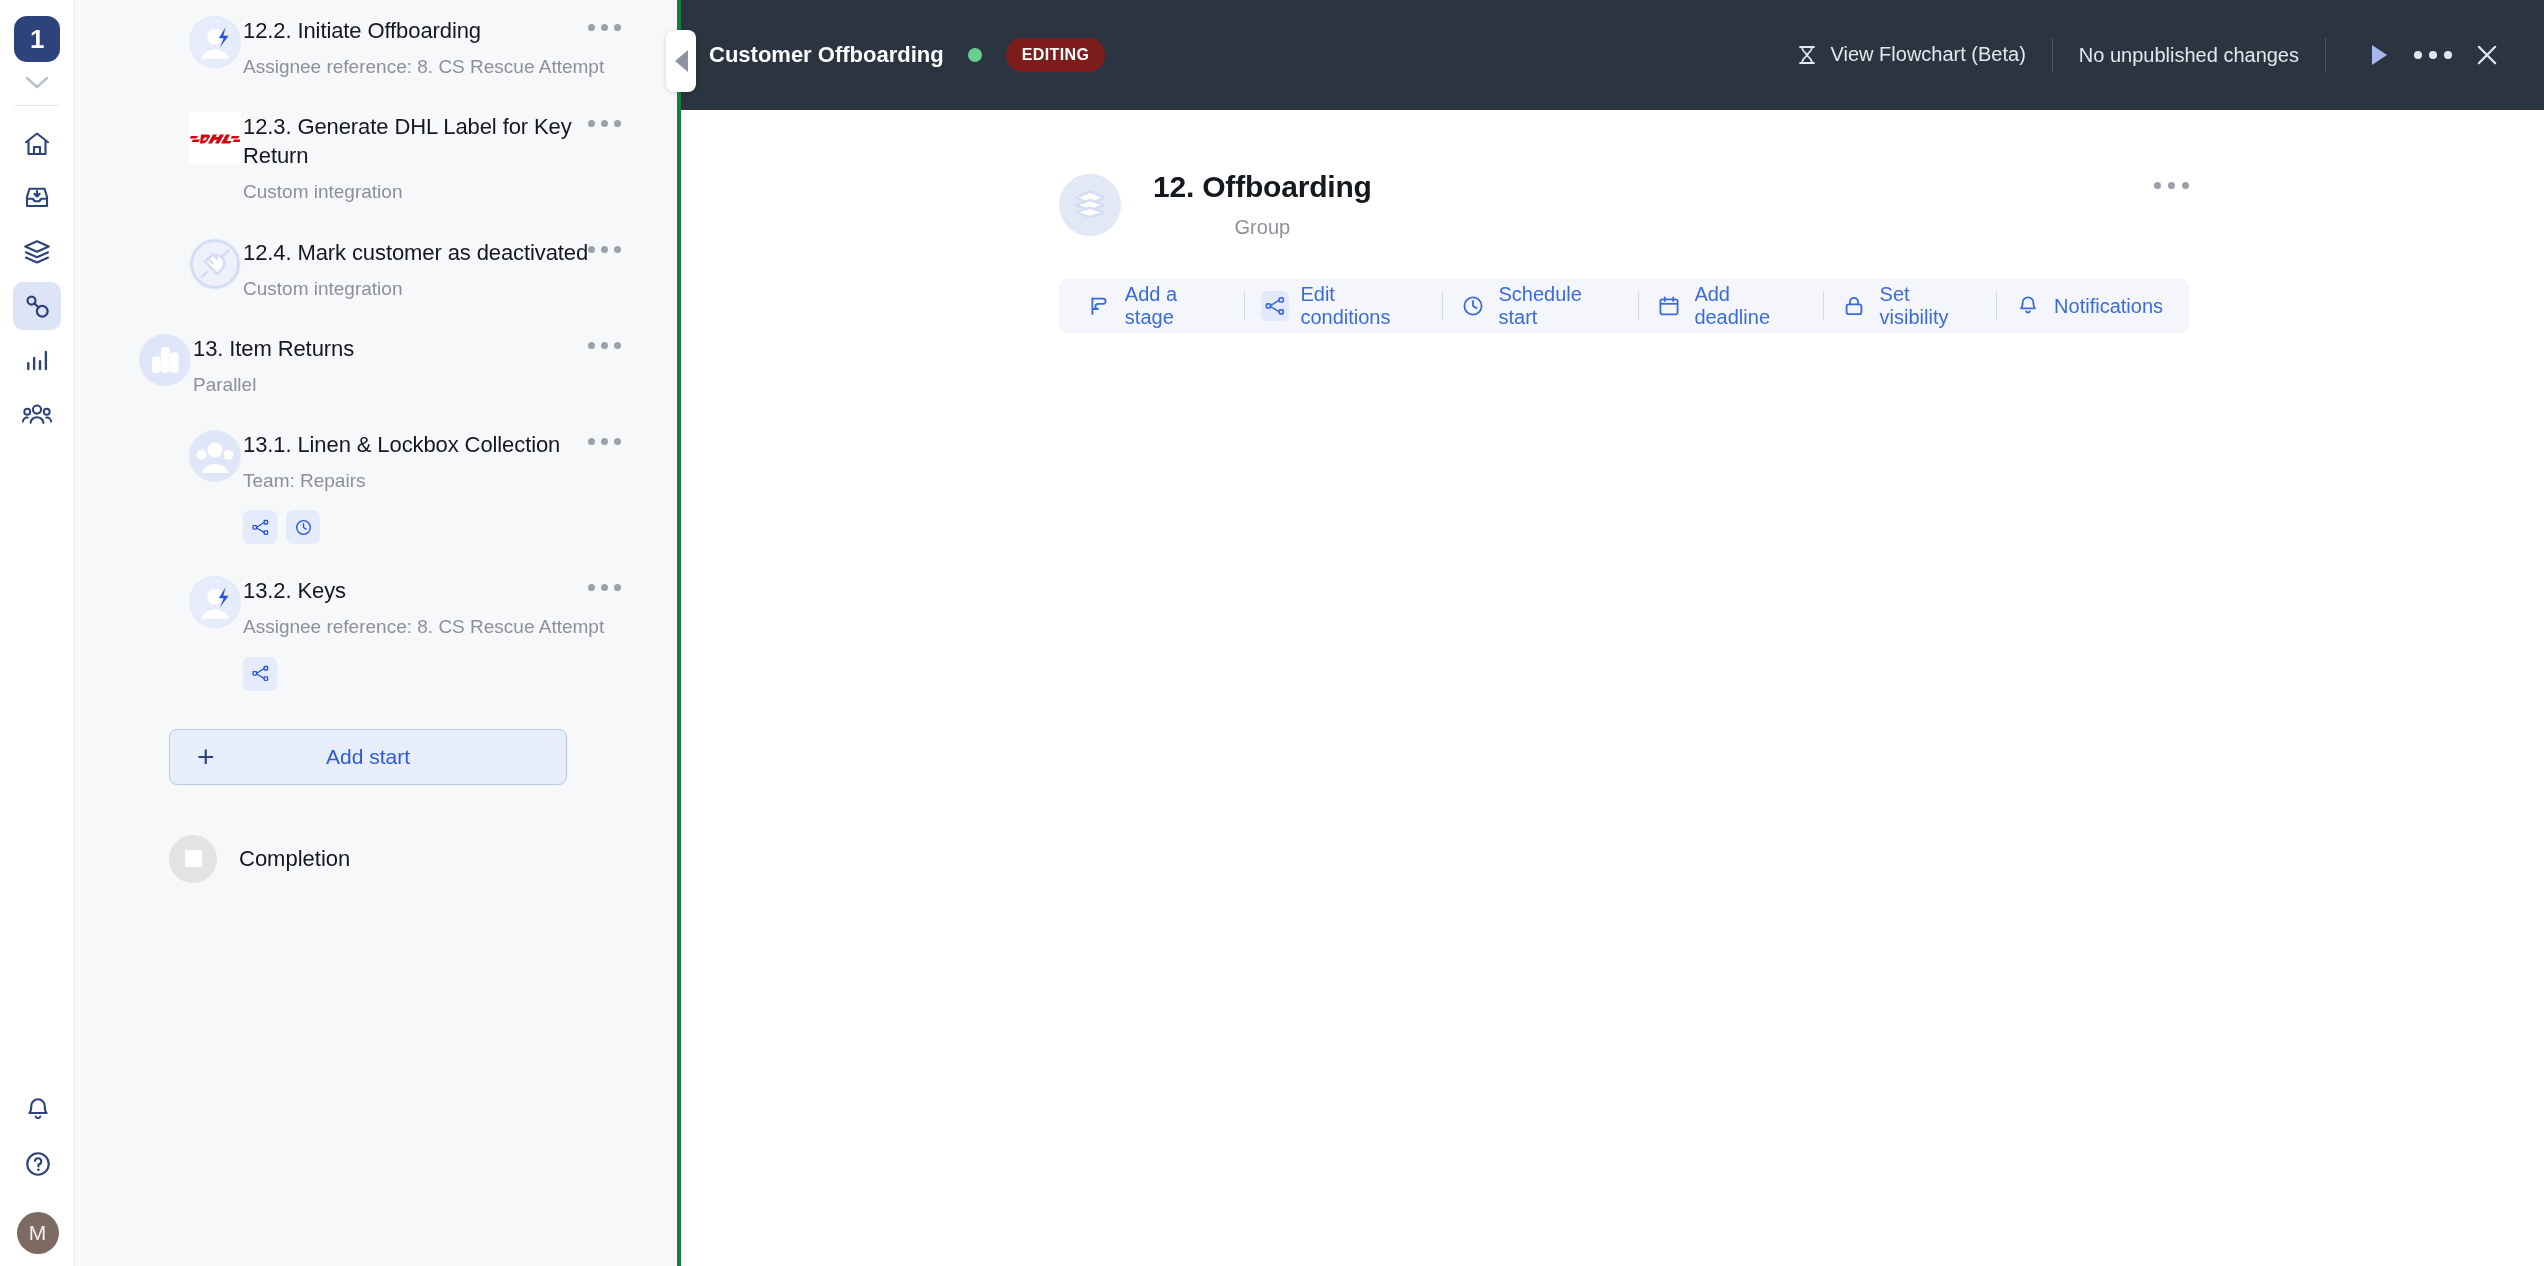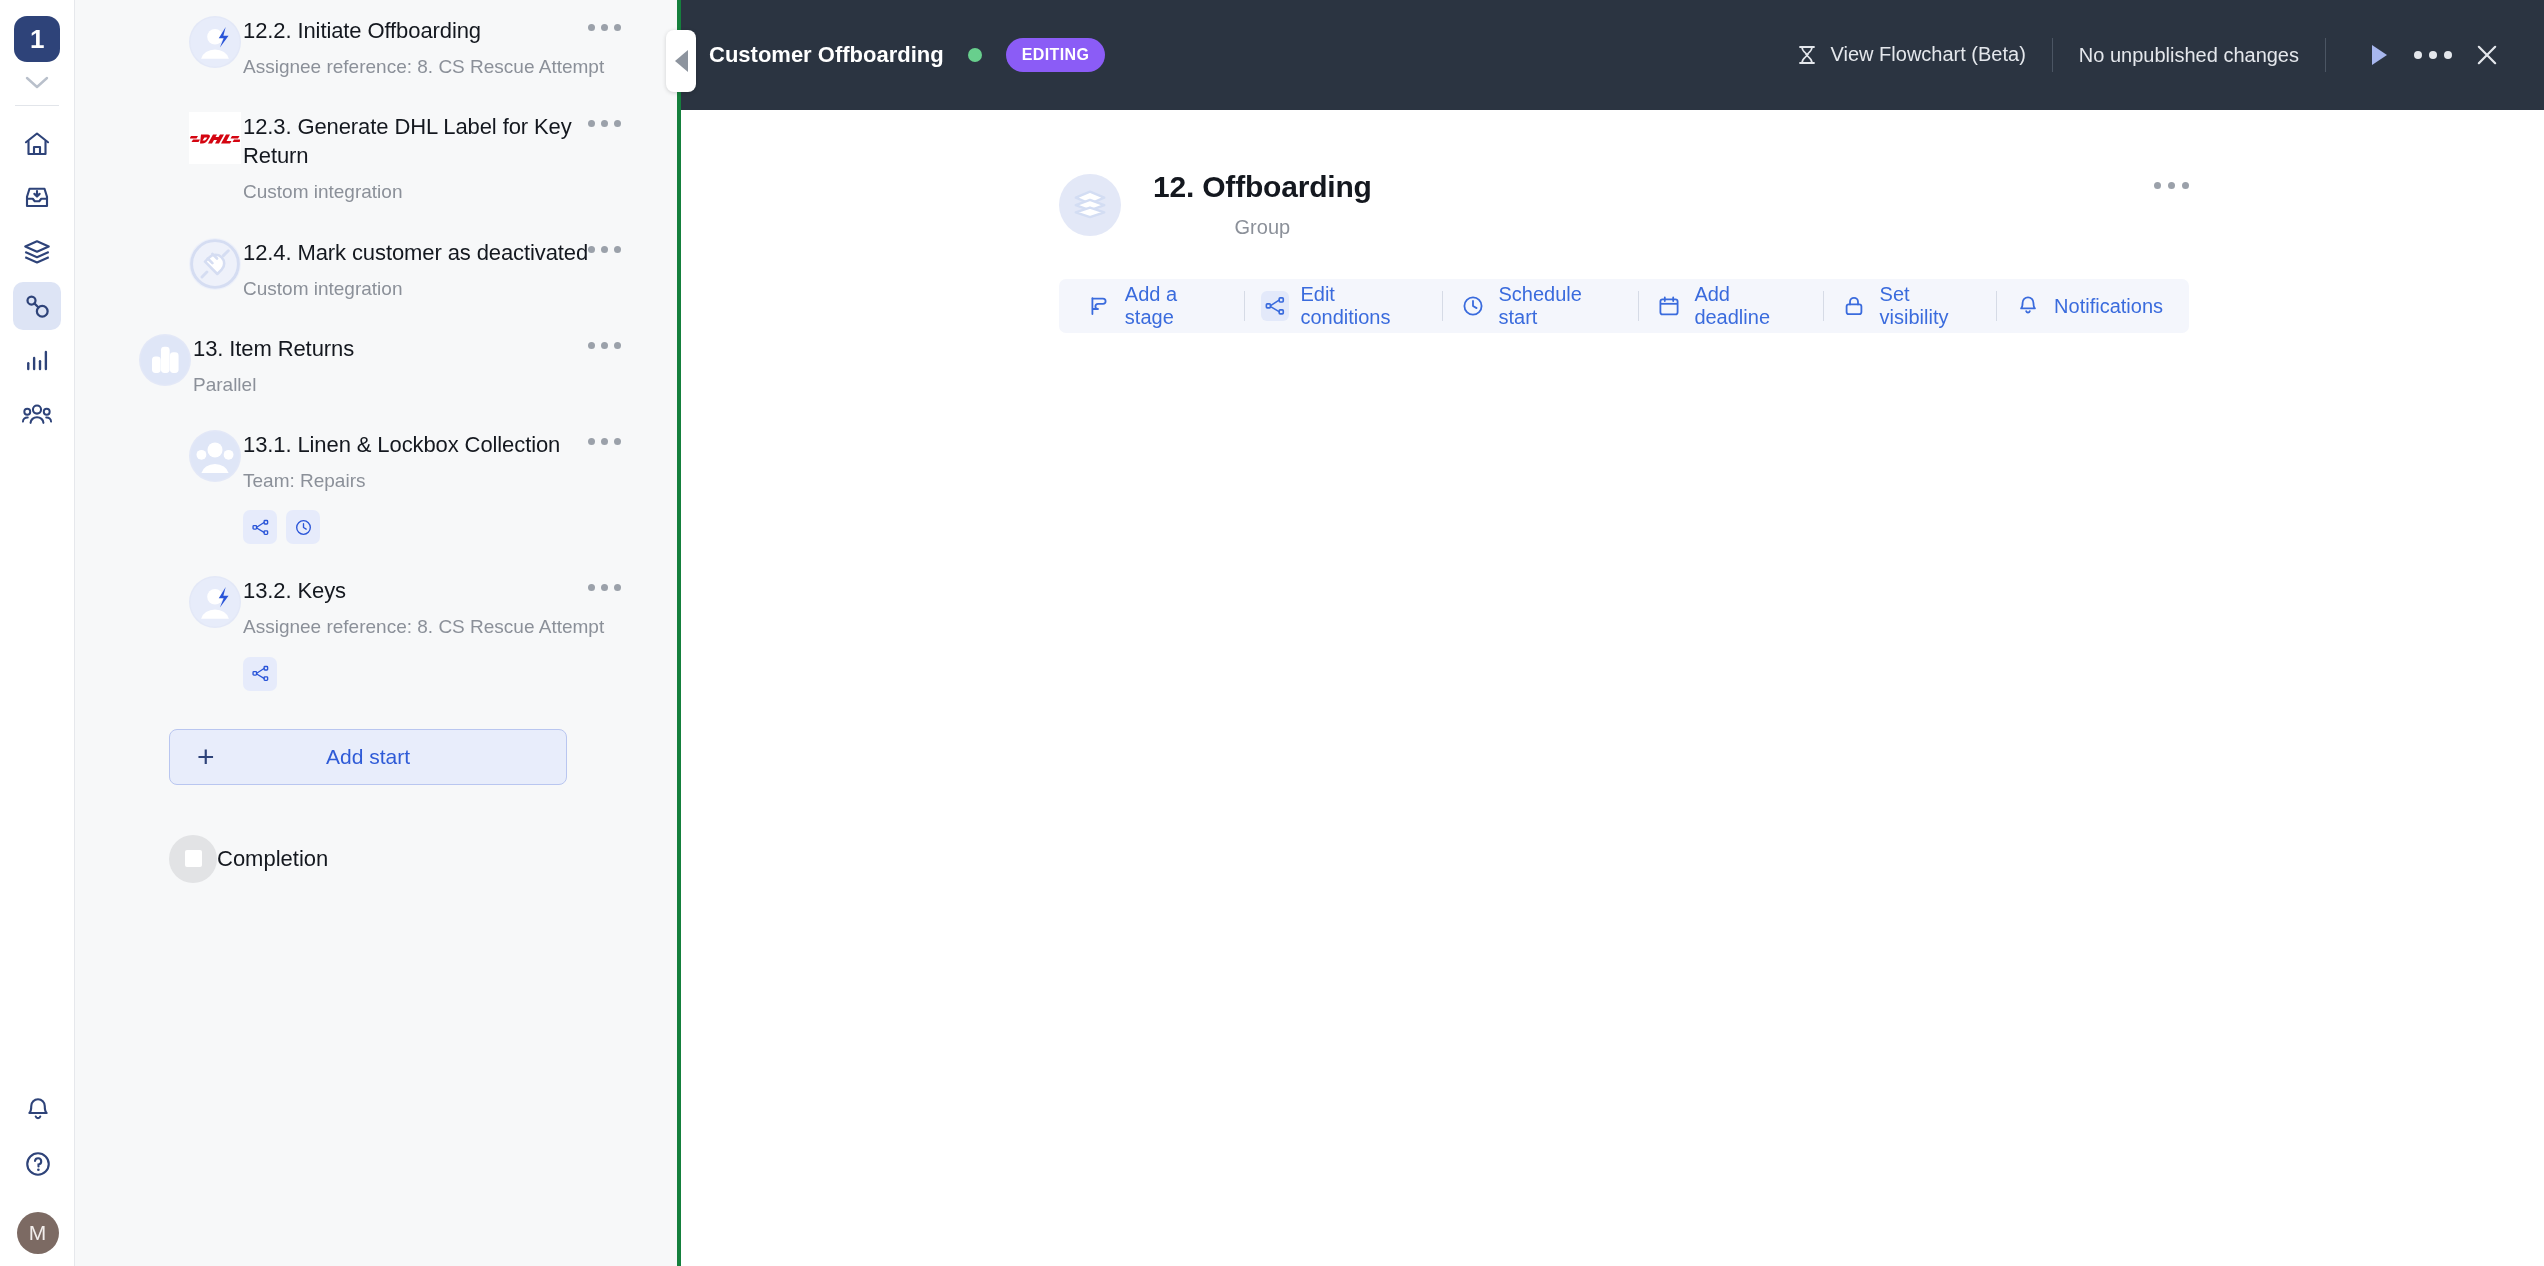--- a/index.html
+++ b/index.html
@@ -99,42 +99,42 @@
     height: 56px; border: 1px solid #b9c6f0; border-radius: 8px;
     background: #e8edfb; color: #2f5bd7;
     display: flex; align-items: center; justify-content: center;
     position: relative; font-size: 21px;
   }
   .addstep .plus {
     position: absolute; left: 27px; top: 50%; transform: translateY(-50%);
     font-size: 30px; color: #2e4379; line-height: 1; font-weight: 300;
   }
   .completion {
-    display: flex; align-items: center; 
+    display: flex; align-items: center; gap: 22px;
     margin: 50px 0 0 94px;
   }
   .comp-dot {
     width: 48px; height: 48px; border-radius: 50%; background: #e2e3e5;
     display: flex; align-items: center; justify-content: center;
   }
   .comp-dot span { width: 17px; height: 17px; background: #ffffff; border-radius: 2px; display: block; }
   .comp-label { font-size: 22px; color: #14181f; }
 
   
   .topbar {
     position: absolute; left: 681px; top: 0; right: 0; height: 110px;
     background: #2b3441; display: flex; align-items: center;
     color: #ffffff; z-index: 5;
   }
   .tb-breadcrumb { margin-left: 48px; font-size: 21px; color: #c3c8d0; font-weight: 400; }
   .tb-title { margin-left: 28px; font-size: 22px; font-weight: 700; color: #ffffff; }
   .tb-greendot { width: 14px; height: 14px; border-radius: 50%; background: #68cf8d; margin-left: 24px; }
   .tb-badge {
     margin-left: 24px; height: 34px; padding: 0 16px; border-radius: 17px;
-    background: #8b5cf6; color: #ffffff; font-size: 16px; font-weight: 700;
+    background: #7f1d1d; color: #ffffff; font-size: 16px; font-weight: 700;
     display: flex; align-items: center; letter-spacing: 0.4px;
   }
   .tb-right { margin-left: auto; display: flex; align-items: center; padding-right: 30px; }
   .tb-item { display: flex; align-items: flex-start; gap: 12px; font-size: 20px; color: #e4e7ec; }
   .tb-divider { width: 1px; height: 34px; background: #4b5563; margin: 0 26px; }
   .tb-iconbtn { width: 54px; height: 54px; display: flex; align-items: center; justify-content: center; }
   .tb-dots { display: flex; gap: 7px; }
   .tb-dots i { width: 8px; height: 8px; border-radius: 50%; background: #e4e7ec; display: block; }
 
   

